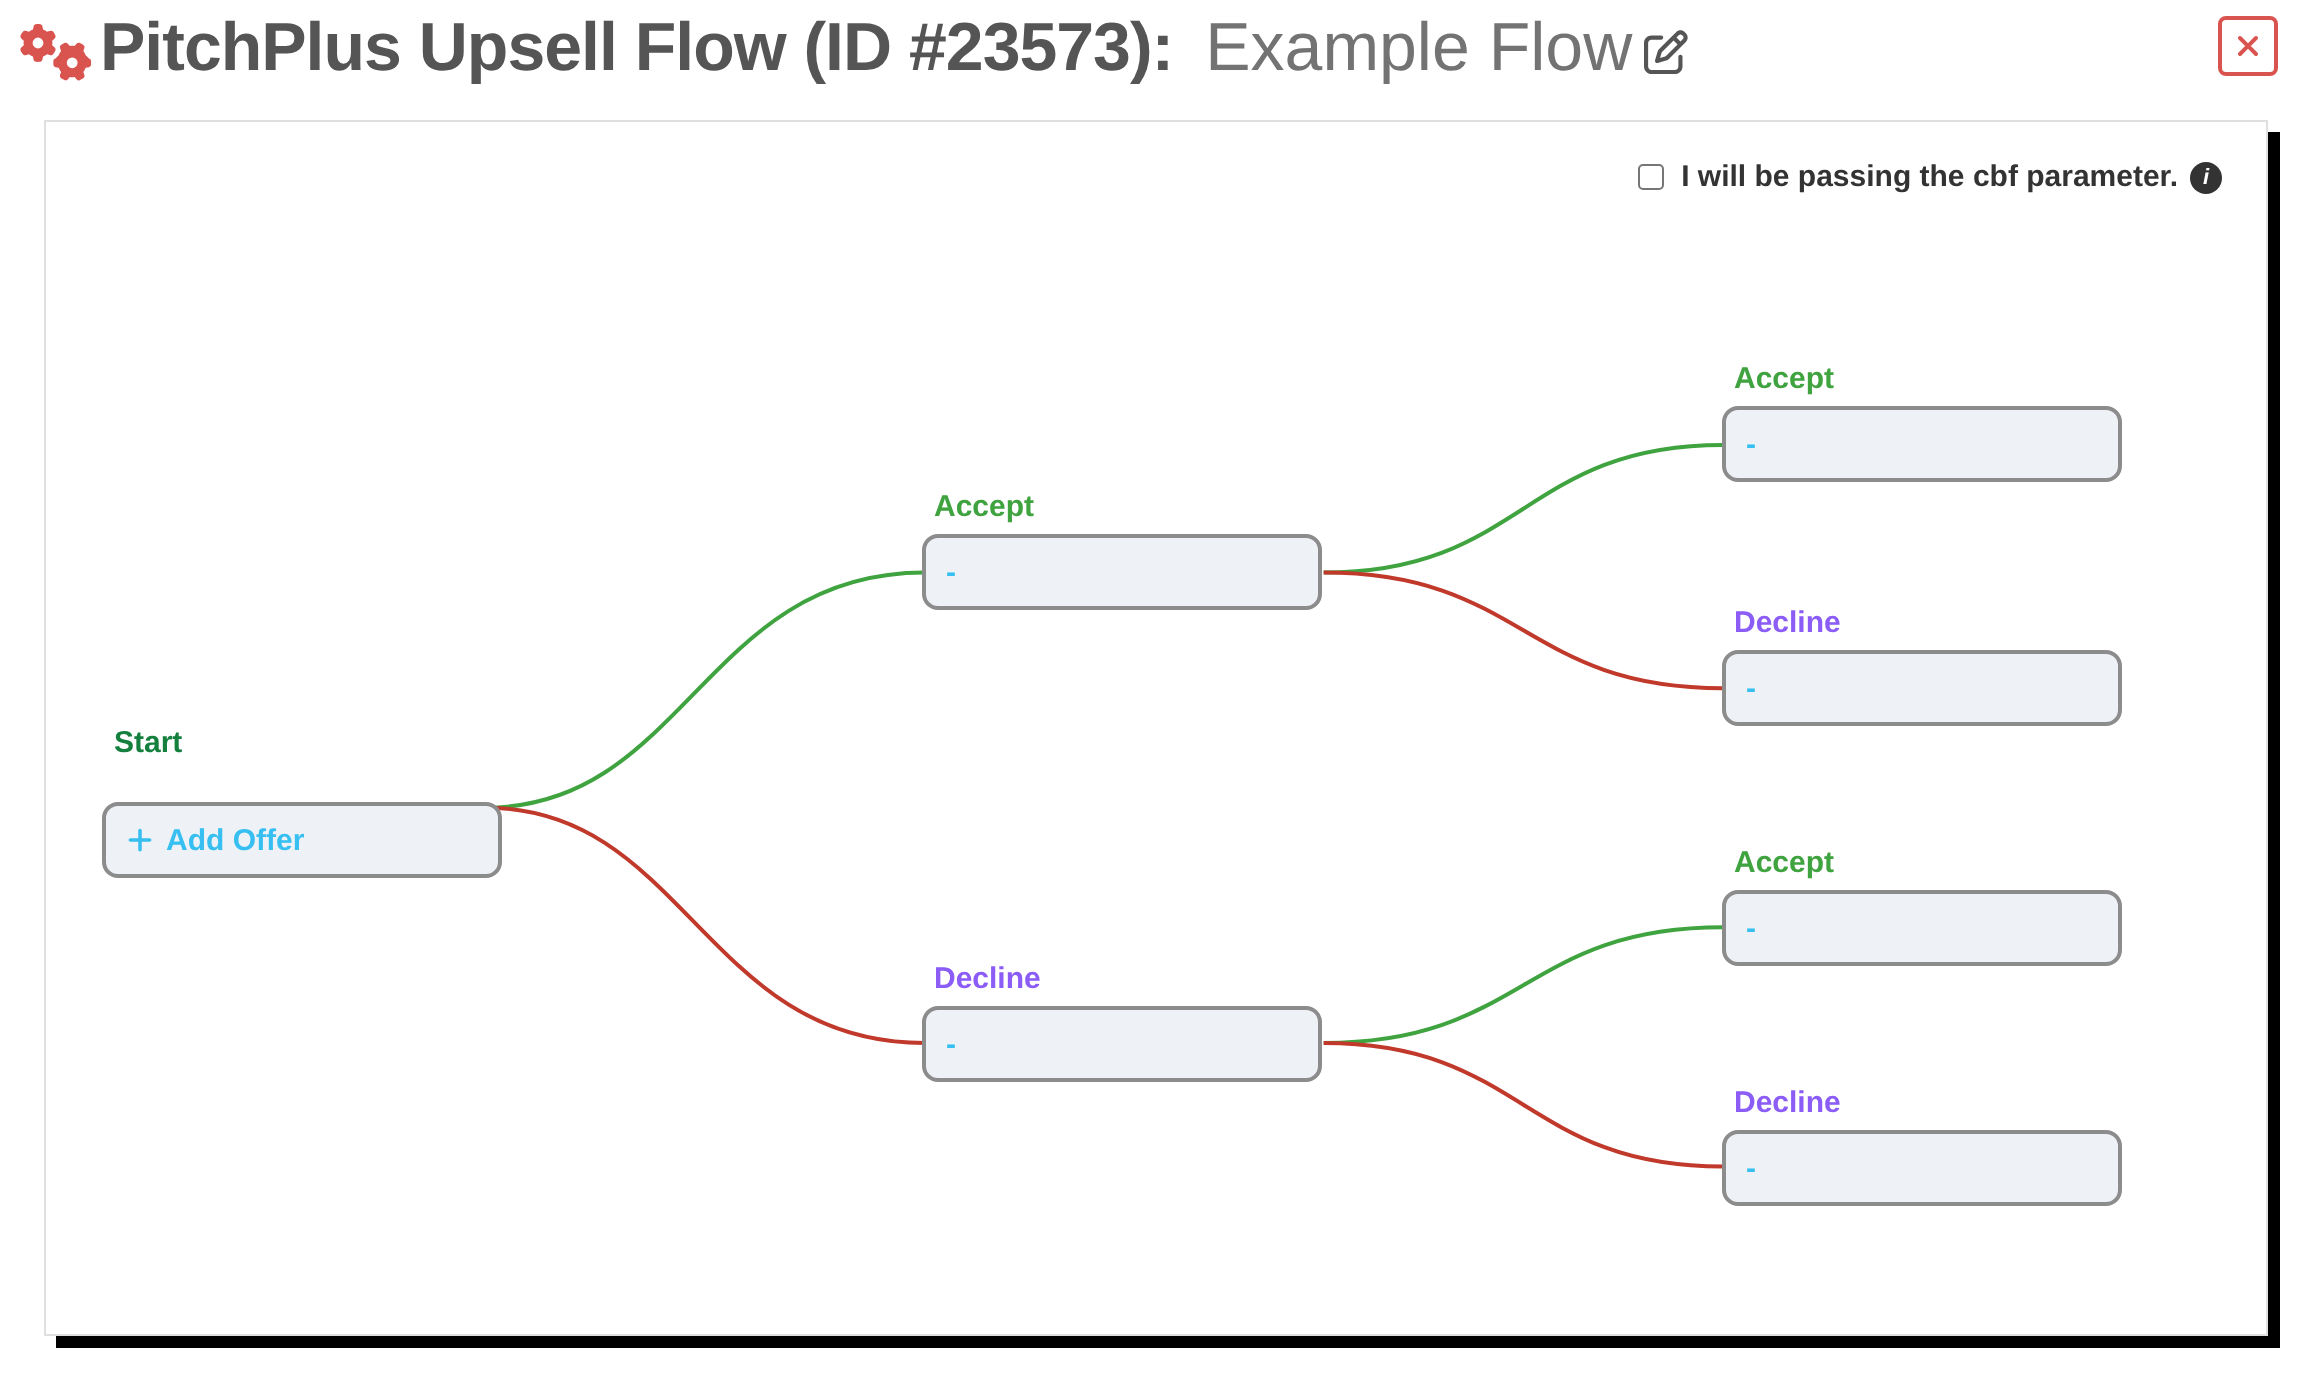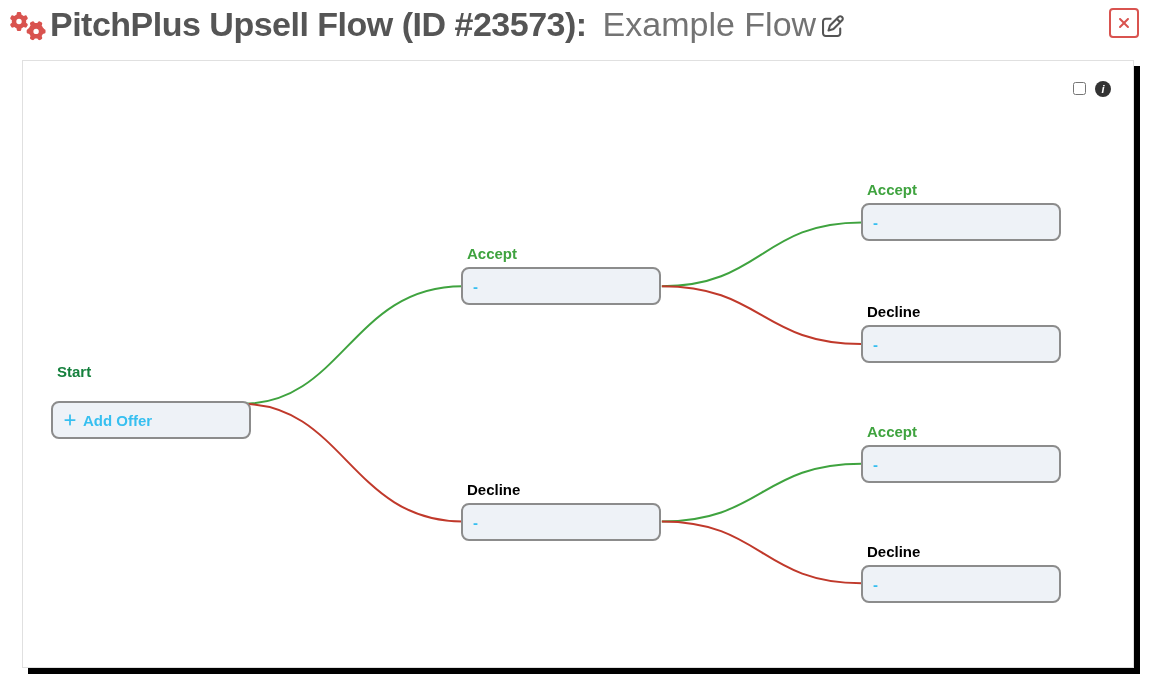--- a/index.html
+++ b/index.html
@@ -107,21 +107,21 @@
   }
 
   .node-label {
     position: absolute;
     font-weight: 800;
     font-size: 15px;
     font-family: Arial, sans-serif;
     text-align: right;
   }
   .lbl-accept { color: #3fa33f; }
-  .lbl-decline { color: #000000; }
+  .lbl-decline { color: #8b5cf6; }
   .lbl-start { color: #15803d; }
 
   .node-box {
     position: absolute;
     width: 200px;
     height: 38px;
     border: 2px solid #8c8c8c;
     border-radius: 8px;
     background: #eef2f7;
     display: flex;
@@ -166,20 +166,21 @@
 
   <div class="delete-btn" title="Delete">
     <svg viewBox="0 0 384 512" width="16" height="16" fill="currentColor" aria-hidden="true">
       <path d="M342.6 150.6c12.5-12.5 12.5-32.8 0-45.3s-32.8-12.5-45.3 0L192 210.7 86.6 105.4c-12.5-12.5-32.8-12.5-45.3 0s-12.5 32.8 0 45.3L146.7 256 41.4 361.4c-12.5 12.5-12.5 32.8 0 45.3s32.8 12.5 45.3 0L192 301.3 297.4 406.6c12.5 12.5 32.8 12.5 45.3 0s12.5-32.8 0-45.3L237.3 256 342.6 150.6z"></path>
     </svg>
   </div>
 
   <div class="canvas">
     <div class="cbf-row">
       <input type="checkbox" style="">
+      <label>I will be passing the cbf parameter.</label>
       <span class="info-icon">i</span>
     </div>
 
     <svg class="connectors" viewBox="0 0 1112 608" preserveAspectRatio="none">
 
       <path class="conn conn-accept" d="M 220 344 C 320 344, 330 226, 440 226"></path>
 
       <path class="conn conn-decline" d="M 220 344 C 320 344, 330 462, 440 462"></path>
 
       <path class="conn conn-accept" d="M 640 226 C 740 226, 740 162, 840 162"></path>

